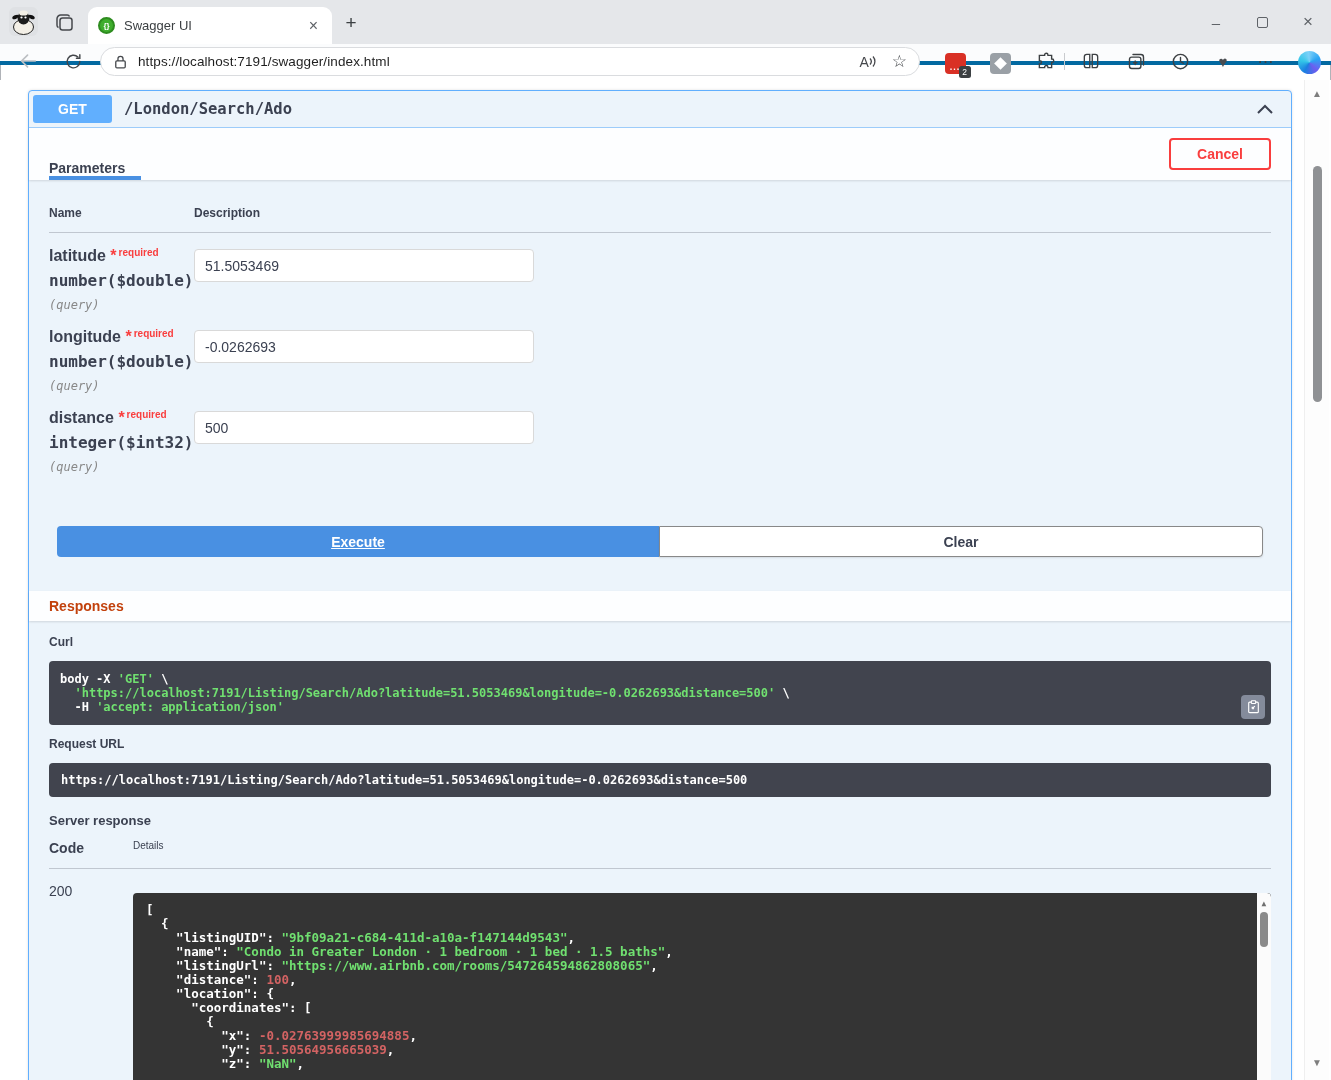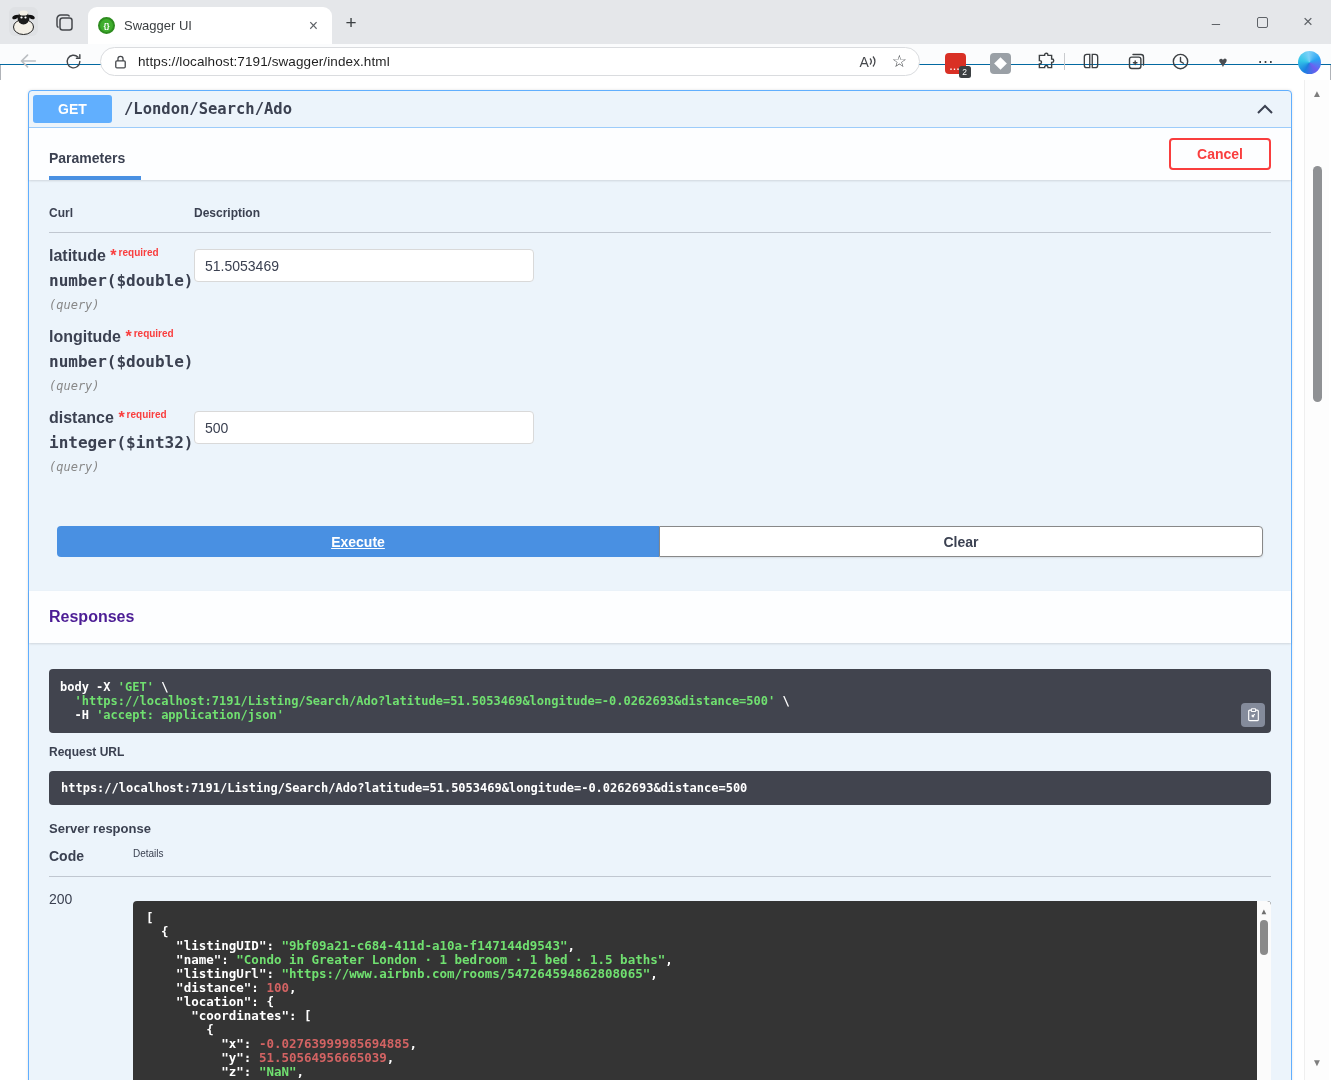--- a/index.html
+++ b/index.html
@@ -19,21 +19,21 @@
   .tab-close { font-size:16px; color:#5f6368; cursor:default; padding:0 4px; }
   .newtab { position:absolute; left:338px; top:10px; width:26px; height:26px; font-size:19px; color:#3c4043;
             display:flex; align-items:center; justify-content:center; font-weight:300; }
   .wctl { position:absolute; top:0; height:44px; width:46px; display:flex; align-items:center; justify-content:center;
           color:#5f6368; }
   .wmin { right:92px; font-size:15px; }
   .wmax { right:46px; }
   .wmax i { display:block; width:11px; height:11px; border:1.4px solid #5f6368; border-radius:2px; }
   .wclose { right:0; font-size:17px; }
 
-  .toolbar { position:absolute; top:44px; left:0; right:0; height:21px; background:#fbfcfd; border-bottom:1px solid #0369a1; }
+  .toolbar { position:absolute; top:44px; left:0; right:0; height:21px; background:#fbfcfd; border-bottom:4px solid #0369a1; }
   .tb-ic { position:absolute; top:4px; width:26px; height:26px; display:flex; align-items:center; justify-content:center; }
   .addr { position:absolute; left:100px; top:3px; width:820px; height:29px; border-radius:15px; background:#fff;
           border:1px solid #dadcdf; display:flex; align-items:center; padding:0 12px; }
   .addr .url { font-size:13.5px; color:#1f1f1f; flex:1; margin-left:10px; letter-spacing:.1px; }
   .ra-wrap { display:flex; align-items:center; margin-right:16px; color:#46484c; }
   .ext-red { width:21px; height:21px; background:#d93025; border-radius:4px; position:relative;
              display:flex; align-items:flex-end; justify-content:center; }
   .ext-red .dots { color:#fff; font-size:9px; letter-spacing:1px; font-weight:bold; line-height:10px; padding-bottom:2px; }
   .ext-red .badge { position:absolute; right:-5px; bottom:-4px; background:#3c4043; color:#fff; font-size:8.5px;
                     width:12px; height:12px; border-radius:2.5px; display:flex; align-items:center; justify-content:center; }
@@ -55,21 +55,21 @@
              box-shadow:0 0 3px rgba(0,0,0,.12); }
   .op-head { display:flex; align-items:center; padding:4px; border-bottom:1px solid rgba(97,175,254,.55); }
   .method-badge { background:#61affe; color:#fff; font-weight:bold; font-size:14px; border-radius:3px;
                   width:79px; height:28px; display:flex; align-items:center; justify-content:center; }
   .endpoint { font-family:"DejaVu Sans Mono", monospace; font-weight:bold; font-size:15.5px; color:#3b4151; margin-left:12px; }
   .chev { margin-left:auto; margin-right:12px; display:flex; }
 
   .sec-head { background:rgba(255,255,255,.86); display:flex; justify-content:space-between; align-items:center;
               padding:0 20px; height:52px; box-shadow:0 1px 2px rgba(0,0,0,.12); }
   .params-tab { align-self:flex-end; font-weight:bold; font-size:14px; color:#3b4151;
-                border-bottom:4px solid #4990e2; padding:0 16px 10px 0; }
+                border-bottom:4px solid #4990e2; padding:0 16px 0 0; }
   .btn-cancel { border:2px solid #f93e3e; color:#f93e3e; font-weight:bold; font-size:14px; background:transparent;
                 border-radius:4px; padding:6px 26px; cursor:pointer; font-family:inherit; }
 
   .params-body { padding:16px 20px 34px; }
   .tbl-head { display:flex; border-bottom:1px solid rgba(59,65,81,.25); padding:10px 0 12px; }
   .th { font-size:12px; font-weight:bold; color:#3b4151; }
   .col-name { width:145px; }
   .param-row { display:flex; margin-top:14px; margin-bottom:16px; }
   .p-name { font-size:16px; font-weight:bold; color:#3b4151; }
   .p-star { color:#f93e3e; }
@@ -78,21 +78,21 @@
   .p-in { font-family:"DejaVu Sans Mono", monospace; font-size:12px; font-style:italic; color:#888; margin-top:8px; }
   .p-input { width:340px; height:33px; border:1px solid #d9d9d9; border-radius:4px; padding:0 10px; font-size:14px;
              color:#3b4151; margin-top:2px; font-family:inherit; background:#fff; }
   .exec-row { display:flex; margin:52px 8px 0; }
   .btn-exec { flex:1; background:#4990e2; color:#fff; font-weight:bold; font-size:14px; height:31px; border:none;
               border-radius:4px 0 0 4px; cursor:pointer; font-family:inherit;text-decoration:underline; }
   .btn-clear { flex:1; background:#fff; color:#3b4151; font-weight:bold; font-size:14px; height:31px;
                border:1px solid #888; border-radius:0 4px 4px 0; cursor:pointer; font-family:inherit;
                box-shadow:0 1px 2px rgba(0,0,0,.1); }
 
-  .resp-head { background:rgba(255,255,255,.86); padding:17px 20px; font-weight:bold; font-size:16px; color:#4c1d95;
+  .resp-head { background:rgba(255,255,255,.86); padding:7px 20px; font-weight:bold; font-size:14px; color:#c2410c;
                box-shadow:0 1px 2px rgba(0,0,0,.12); }
   .resp-body { padding:14px 20px 0; }
   .lbl { font-size:12px; font-weight:bold; color:#3b4151; }
   pre.dark { background:#41444e; border-radius:4px; color:#fff; font-family:"DejaVu Sans Mono", monospace;
              font-weight:bold; font-size:12px; line-height:14px; white-space:pre; overflow:hidden; }
   .curl-pre { margin-top:12px; padding:11px 44px 11px 11px; position:relative; }
   .copy-btn { position:absolute; right:6px; bottom:6px; width:24px; height:24px; background:#848b9b; border-radius:4px;
               display:flex; align-items:center; justify-content:center; cursor:pointer; }
   .req-lbl { margin-top:12px; }
   .req-pre { margin-top:12px; padding:10px 12px; }
@@ -240,41 +240,42 @@
       </span>
     </div>
 
     <div class="sec-head">
       <div class="params-tab">Parameters</div>
       <button class="btn-cancel">Cancel</button>
     </div>
 
     <div class="params-body">
       <div class="tbl-head">
-        <div class="th col-name">Curl</div>
+        <div class="th col-name">Name</div>
         <div class="th">Description</div>
       </div>
 
       <div class="param-row">
         <div class="col-name">
           <div class="p-name"><span>latitude</span>
             <span class="p-star">*</span><span class="p-req">required</span></div>
           <div class="p-type">number($double)</div>
           <div class="p-in">(query)</div>
         </div>
         <div><input class="p-input" value="51.5053469" style=""></div>
       </div>
 
       <div class="param-row">
         <div class="col-name">
           <div class="p-name"><span>longitude</span>
             <span class="p-star">*</span><span class="p-req">required</span></div>
           <div class="p-type">number($double)</div>
           <div class="p-in">(query)</div>
         </div>
+        <div><input class="p-input" value="-0.0262693" style=""></div>
       </div>
 
       <div class="param-row">
         <div class="col-name">
           <div class="p-name"><span>distance</span>
             <span class="p-star">*</span><span class="p-req">required</span></div>
           <div class="p-type">integer($int32)</div>
           <div class="p-in">(query)</div>
         </div>
         <div><input class="p-input" value="500" style=""></div>
@@ -282,20 +283,21 @@
 
       <div class="exec-row">
         <button class="btn-exec">Execute</button>
         <button class="btn-clear">Clear</button>
       </div>
     </div>
 
     <div class="resp-head">Responses</div>
 
     <div class="resp-body">
+      <div class="lbl">Curl</div>
       <pre class="dark curl-pre"><span class="tk-p">body -X </span><span class="tk-s">'GET'</span><span class="tk-p"> \</span>
 <span class="tk-p">  </span><span class="tk-s">'https://localhost:7191/Listing/Search/Ado?latitude=51.5053469&amp;longitude=-0.0262693&amp;distance=500'</span><span class="tk-p"> \</span>
 <span class="tk-p">  -H </span><span class="tk-s">'accept: application/json'</span><span class="copy-btn"><svg width="13" height="14" viewBox="0 0 14 16" fill="none" stroke="#fff" stroke-width="1.3">
               <rect x="1.5" y="2.5" width="11" height="12" rx="1.2"></rect>
               <rect x="4.5" y="0.8" width="5" height="3.2" rx="0.8" fill="#848b9b"></rect>
               <path d="M8.5 7 l-3 3 M5.5 10 h2.2 M5.5 10 v-2.2"></path>
             </svg></span></pre>
 
       <div class="lbl req-lbl">Request URL</div>
       <pre class="dark req-pre">https://localhost:7191/Listing/Search/Ado?latitude=51.5053469&amp;longitude=-0.0262693&amp;distance=500</pre>

